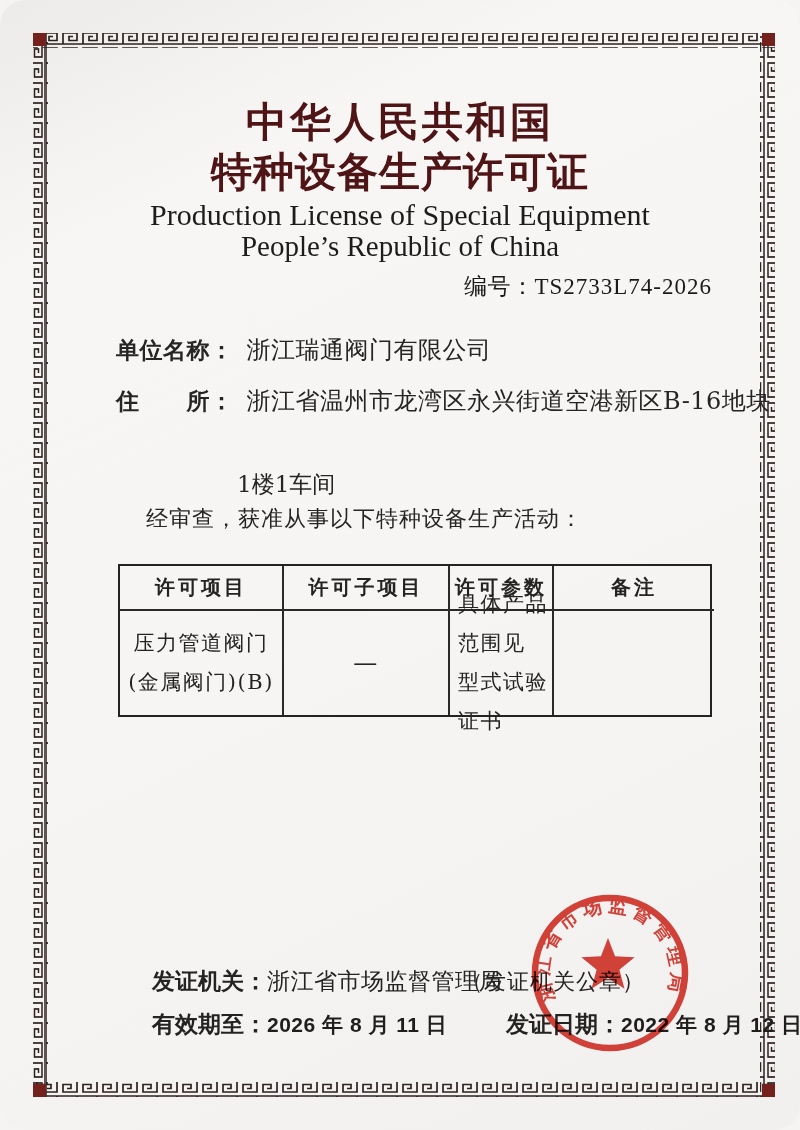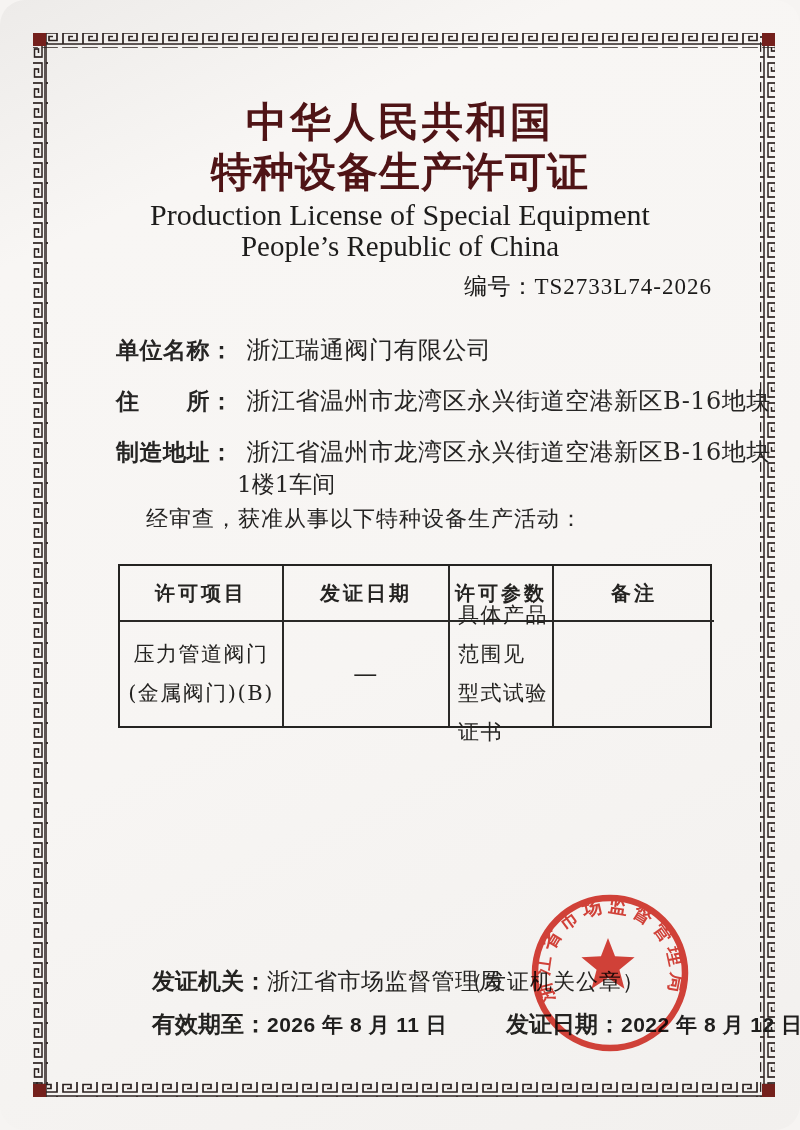--- a/index.html
+++ b/index.html
@@ -44,21 +44,21 @@
     display:grid; grid-template-columns:164px 166px 104px 160px;
     border:2.5px solid #242321; background:transparent;
   }
   .cell {
     border-right:2px solid #2a2927; border-bottom:2px solid #2a2927;
     display:flex; align-items:center; justify-content:center;
     white-space:pre-line; text-align:center; color:#242321;
   }
   .cell:nth-child(4n) { border-right:none; }
   .cell.last-row { border-bottom:none; }
-  .hcell { height:56px; font-size:20px; font-weight:600; letter-spacing:3px; }
+  .hcell { height:45px; font-size:20px; font-weight:600; letter-spacing:3px; }
   .bcell { height:104px; font-size:21px; line-height:1.85; letter-spacing:1.5px; }
   .bcell.note { justify-content:flex-start; text-align:left; padding-left:8px; letter-spacing:1.5px; }
   .bcell.dash { font-size:24px; }
 
   
   .foot { white-space:nowrap; color:#242321; }
   .foot .lbl { font-size:23px; font-weight:600;margin-left:36px; }
   .foot .val { font-size:23px; letter-spacing:.5px; }
   .foot .date { font-family:"Liberation Sans", sans-serif; font-size:21px; font-weight:600; letter-spacing:.5px; color:#1f1e1d; }
   .authority { left:116px; top:966px; }
@@ -108,31 +108,27 @@
   <div class="abs serial"><span class="lbl">编号：</span><span class="val">TS2733L74-2026</span></div>
 
   <div class="abs field f1">
     <span class="lbl">单位名称：</span>
     <span class="val">浙江瑞通阀门有限公司</span>
   </div>
   <div class="abs field f2">
     <span class="lbl">住　　所：</span>
     <span class="val">浙江省温州市龙湾区永兴街道空港新区B-16地块</span>
   </div>
-  <div class="abs field f3">
-    <span class="lbl">制造地址：</span>
-    <span class="val">浙江省温州市龙湾区永兴街道空港新区B-16地块</span>
-  </div>
   <div class="abs field f3b">1楼1车间</div>
 
   <div class="abs statement">经审查，获准从事以下特种设备生产活动：</div>
 
   <div class="abs lic-table">
     <div class="cell hcell">许可项目</div>
-    <div class="cell hcell">发证日期</div>
+    <div class="cell hcell">许可子项目</div>
     <div class="cell hcell">许可参数</div>
     <div class="cell hcell">备注</div>
     <div class="cell bcell last-row">压力管道阀门
 (金属阀门)(B)</div>
     <div class="cell bcell dash last-row">—</div>
     <div class="cell bcell note last-row">具体产品范围见
 型式试验证书</div>
   </div>
 
   <div class="abs foot authority"><span class="lbl">发证机关：</span><span class="val">浙江省市场监督管理局</span></div>

